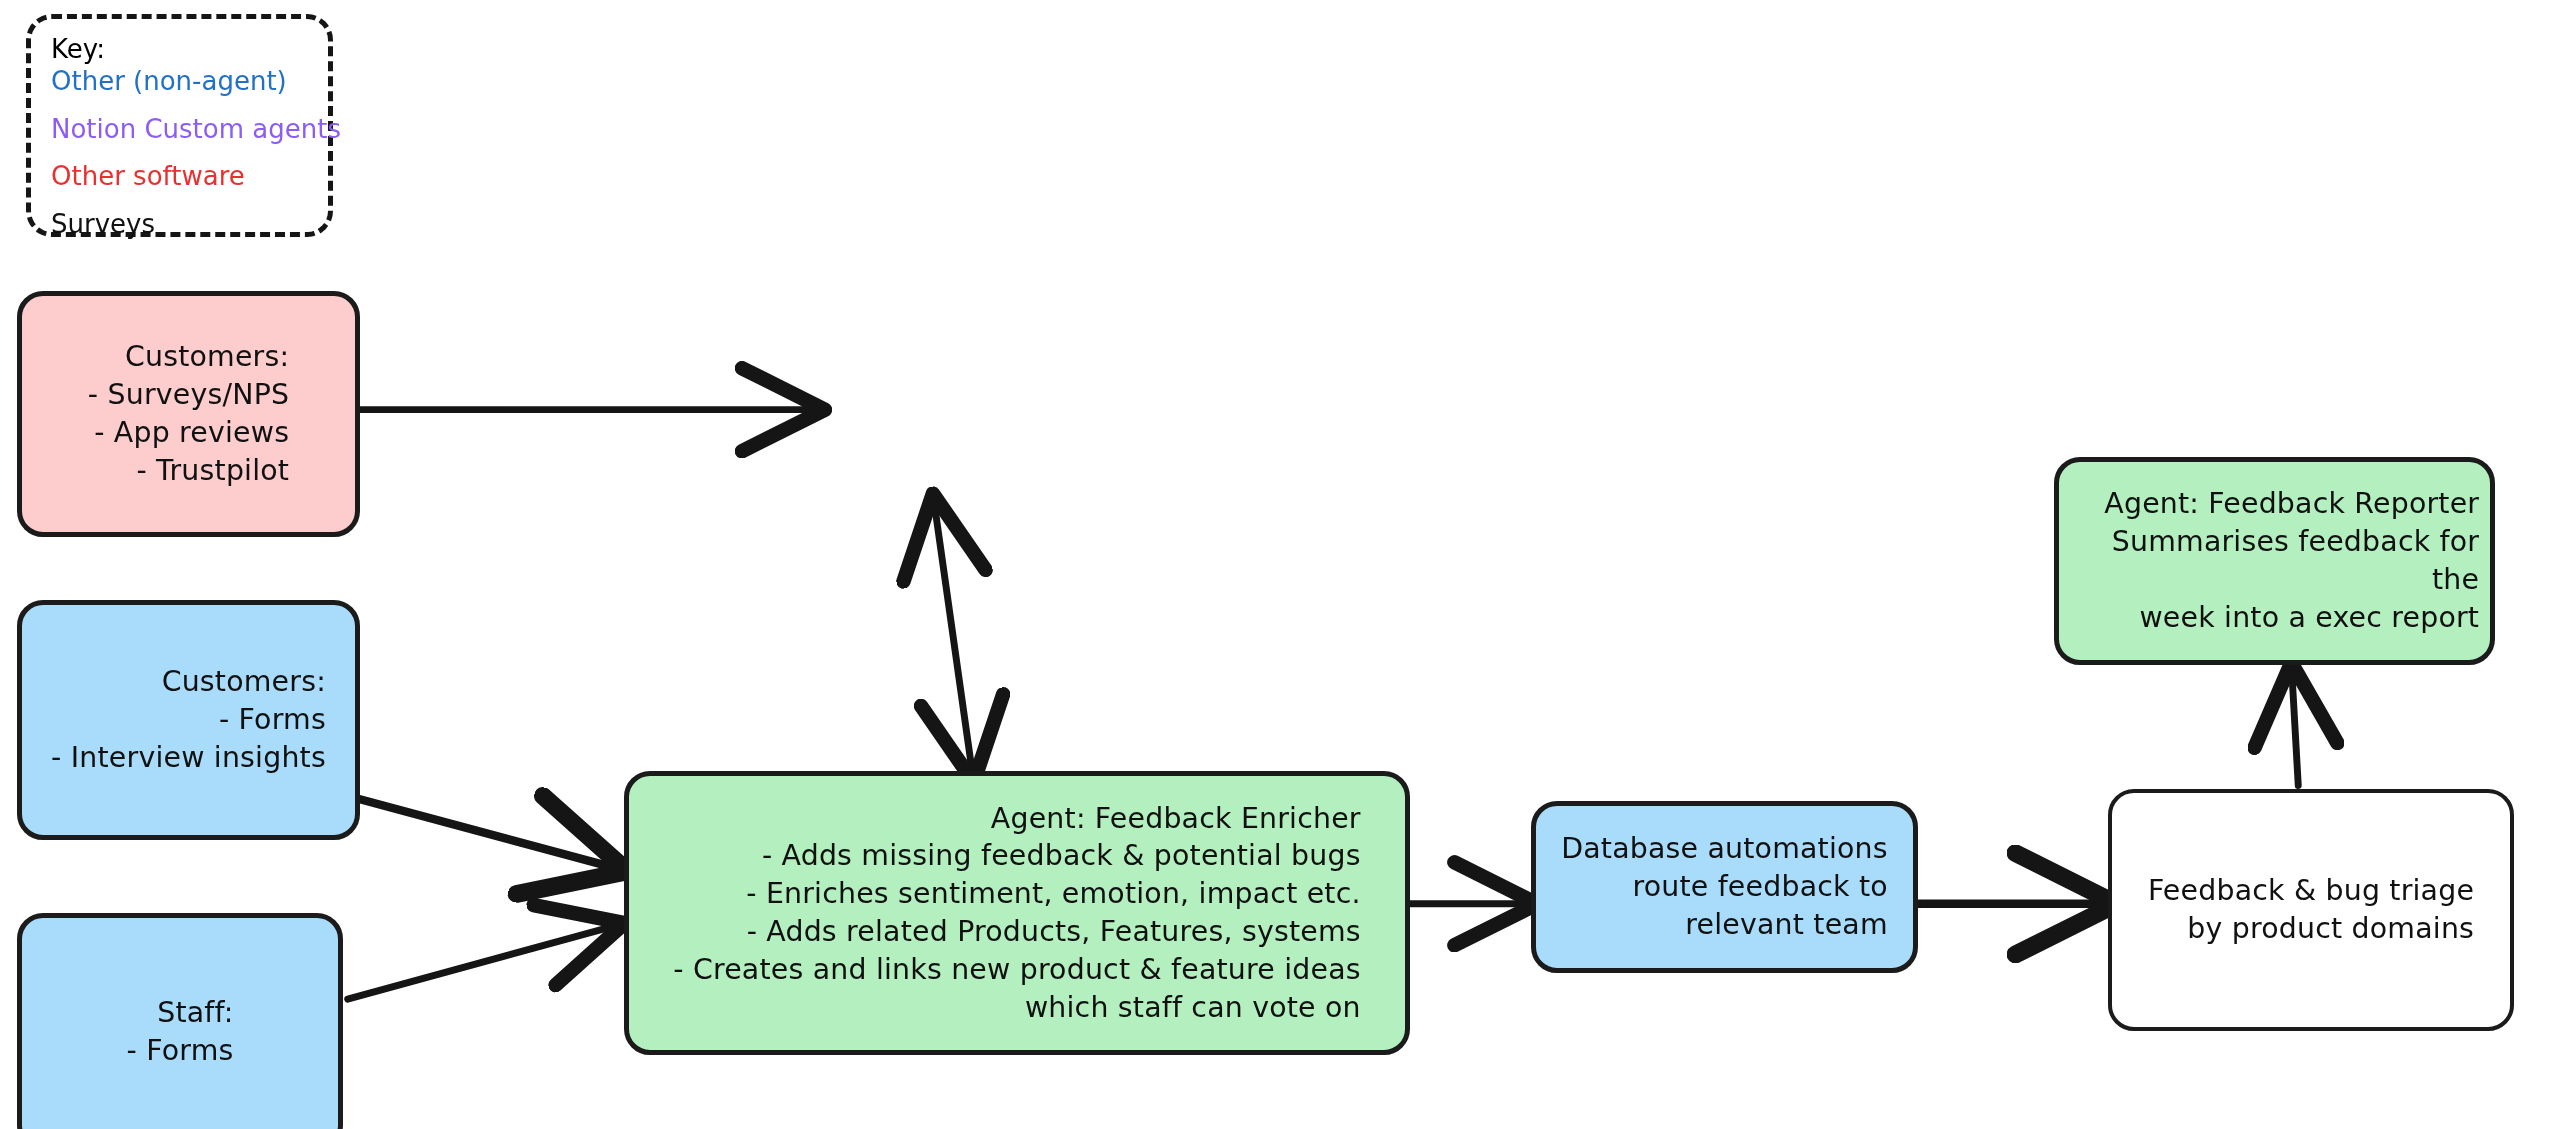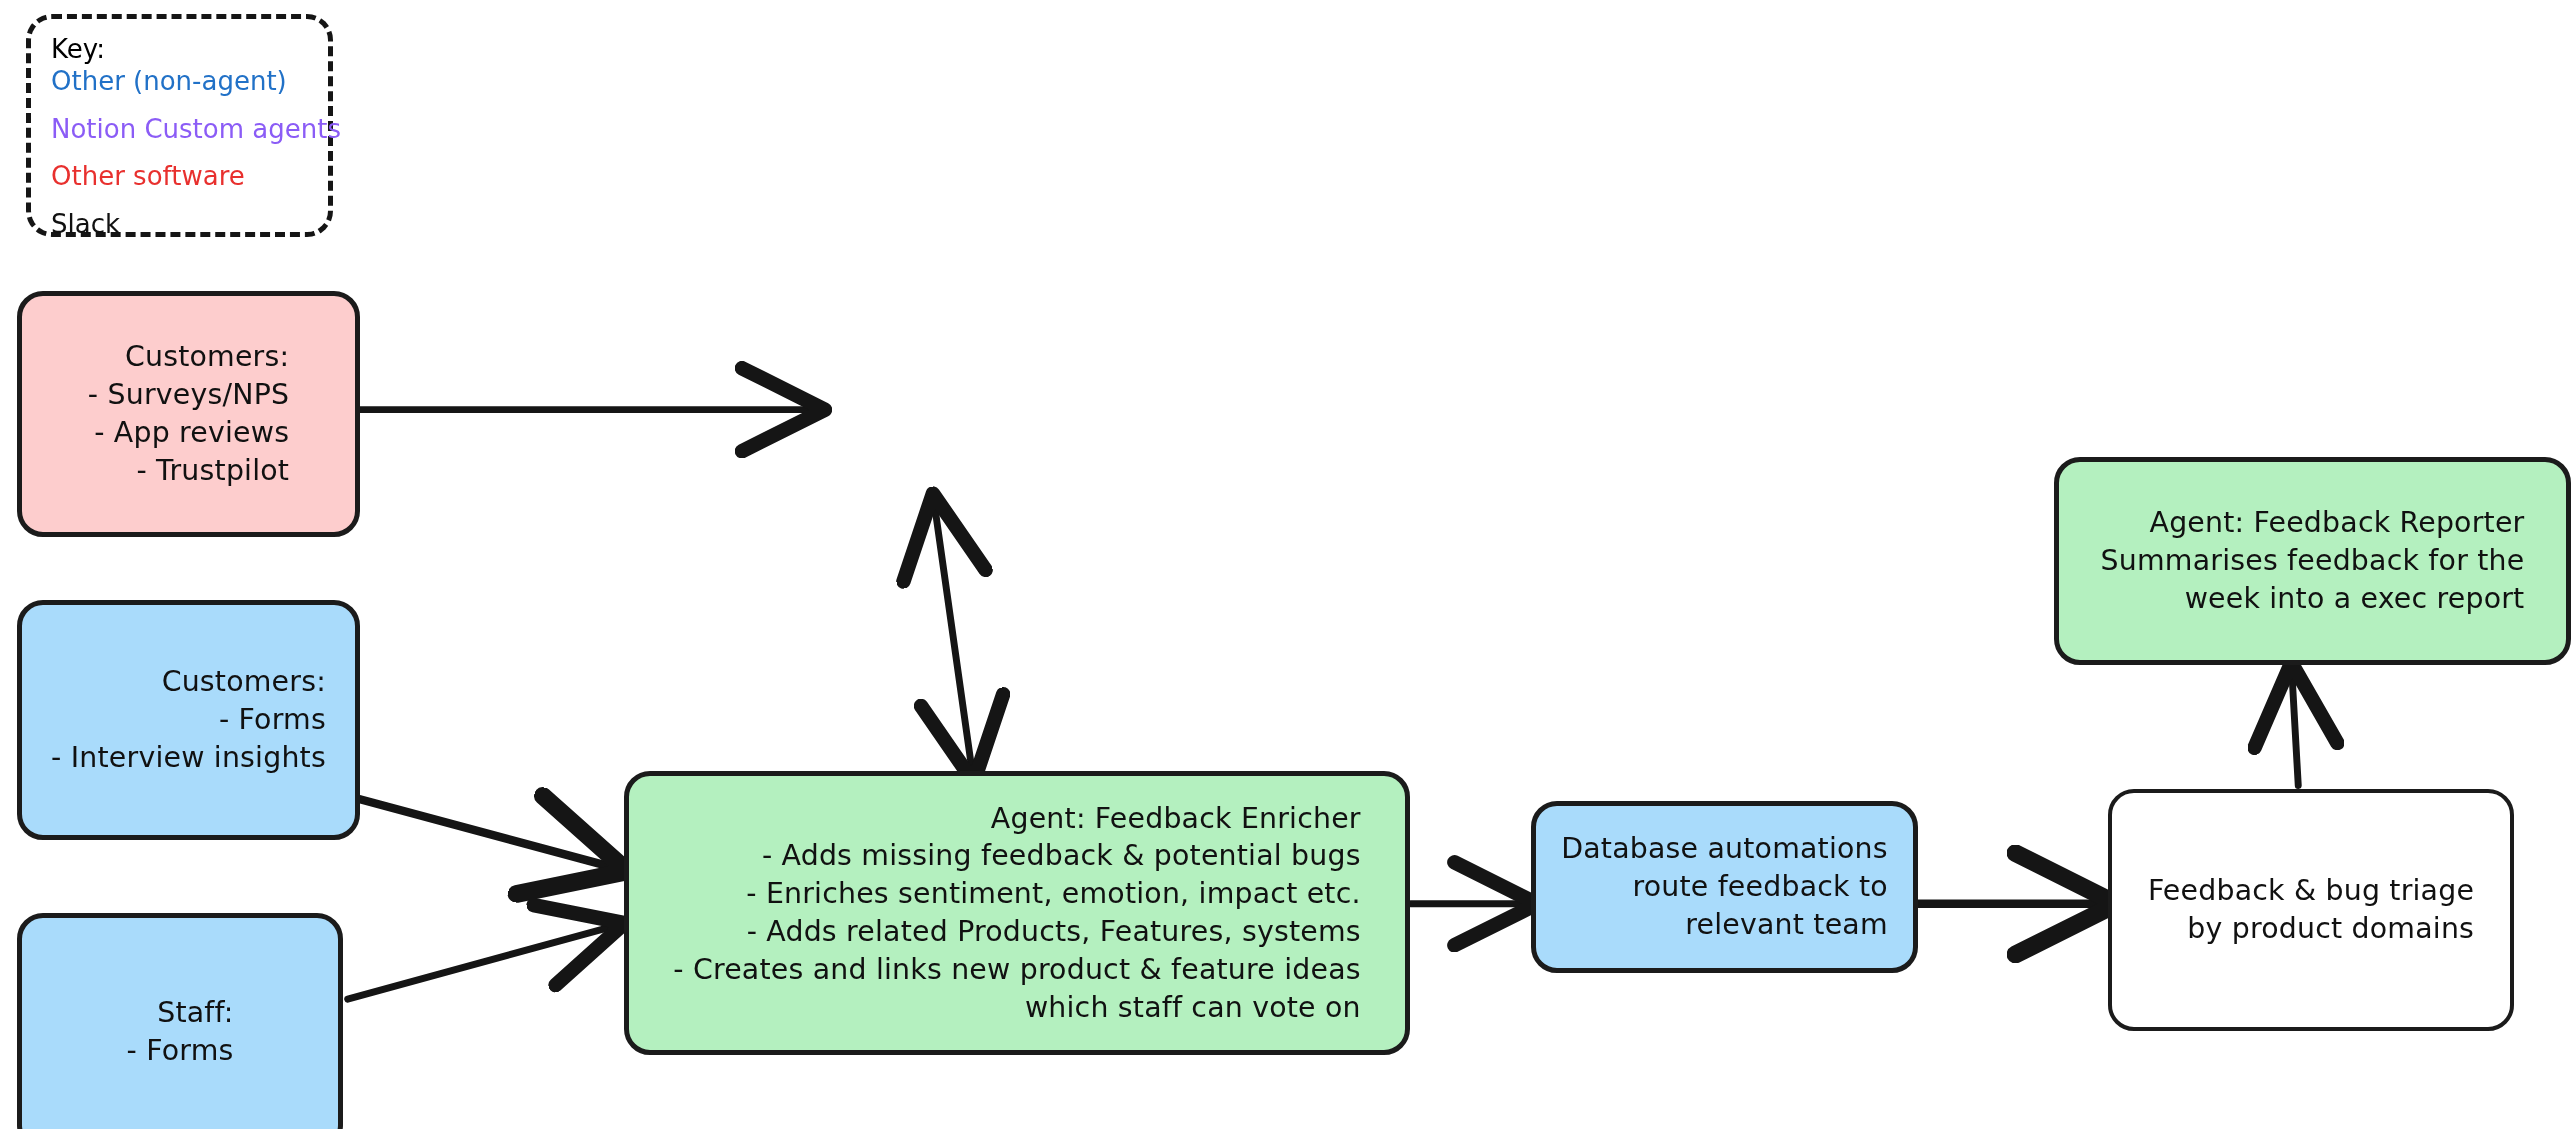--- a/index.html
+++ b/index.html
@@ -100,21 +100,21 @@
     <path d="M 2492,1176 L 2732,1176" fill="none" stroke="#151515" stroke-width="11" stroke-linecap="round" marker-end="url(#ah)"></path>
 
     <path d="M 2990,1022 L 2982,880" fill="none" stroke="#151515" stroke-width="9" stroke-linecap="round" marker-end="url(#ah)"></path>
   </svg>
 
   <div id="key-box">
     <div id="key-title" class="key-line">Key:</div>
     <div class="key-line" style="color:#2171c7;">Other (non-agent)</div>
     <div class="key-line" style="color:#8b5cf6;">Notion Custom agents</div>
     <div class="key-line" style="color:#e8302e;">Other software</div>
-    <div class="key-line" style="color:#111111;">Slack</div>
+    <div class="key-line" style="color:#111111;">Surveys</div>
   </div>
 
   <div class="node pink" style="left:17px; top:291px; width:343px; height:246px; font-size:28.4px;">
     <span class="label">Customers:
 - Surveys/NPS
 - App reviews
 - Trustpilot</span>
   </div>
 
 
@@ -142,20 +142,20 @@
     <span class="label">Database automations
 route feedback to
 relevant team</span>
   </div>
 
   <div class="node white" style="left:2108px; top:789px; width:406px; height:242px; font-size:28.4px; border-width:4.6px;">
     <span class="label">Feedback &amp; bug triage
 by product domains</span>
   </div>
 
-  <div class="node green" style="left:2054px; top:457px; width:517px; height:208px; font-size:28.4px;">
+  <div class="node green" style="left:2054px; top:457px; width:441px; height:208px; font-size:28.4px;">
     <span class="label">Agent: Feedback Reporter
 Summarises feedback for the
 week into a exec report</span>
   </div>
 
 </div>
 
 
 </body></html>

